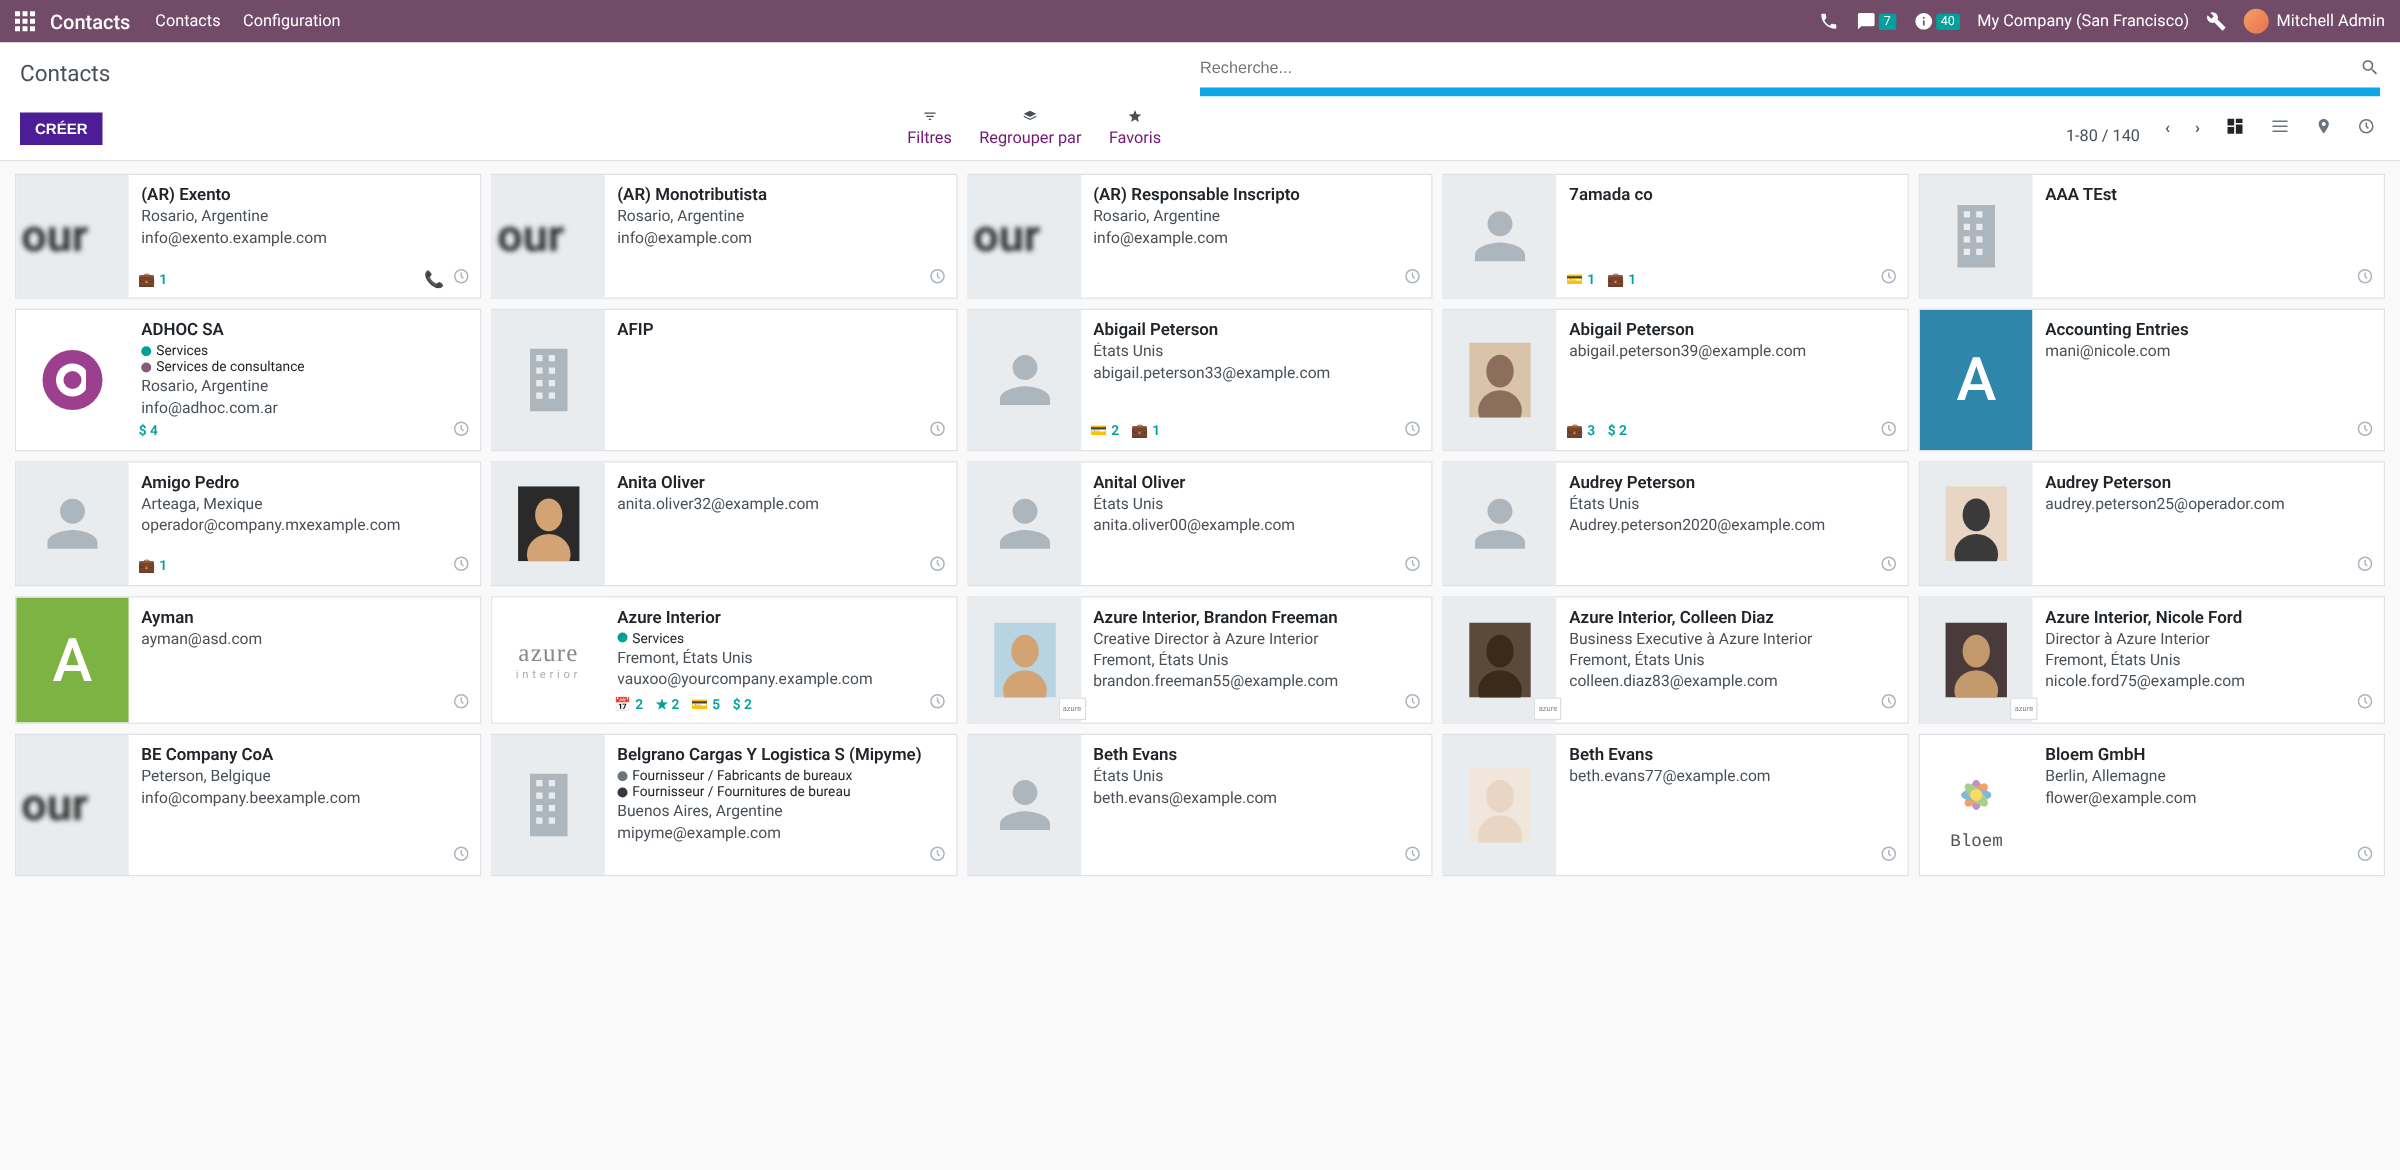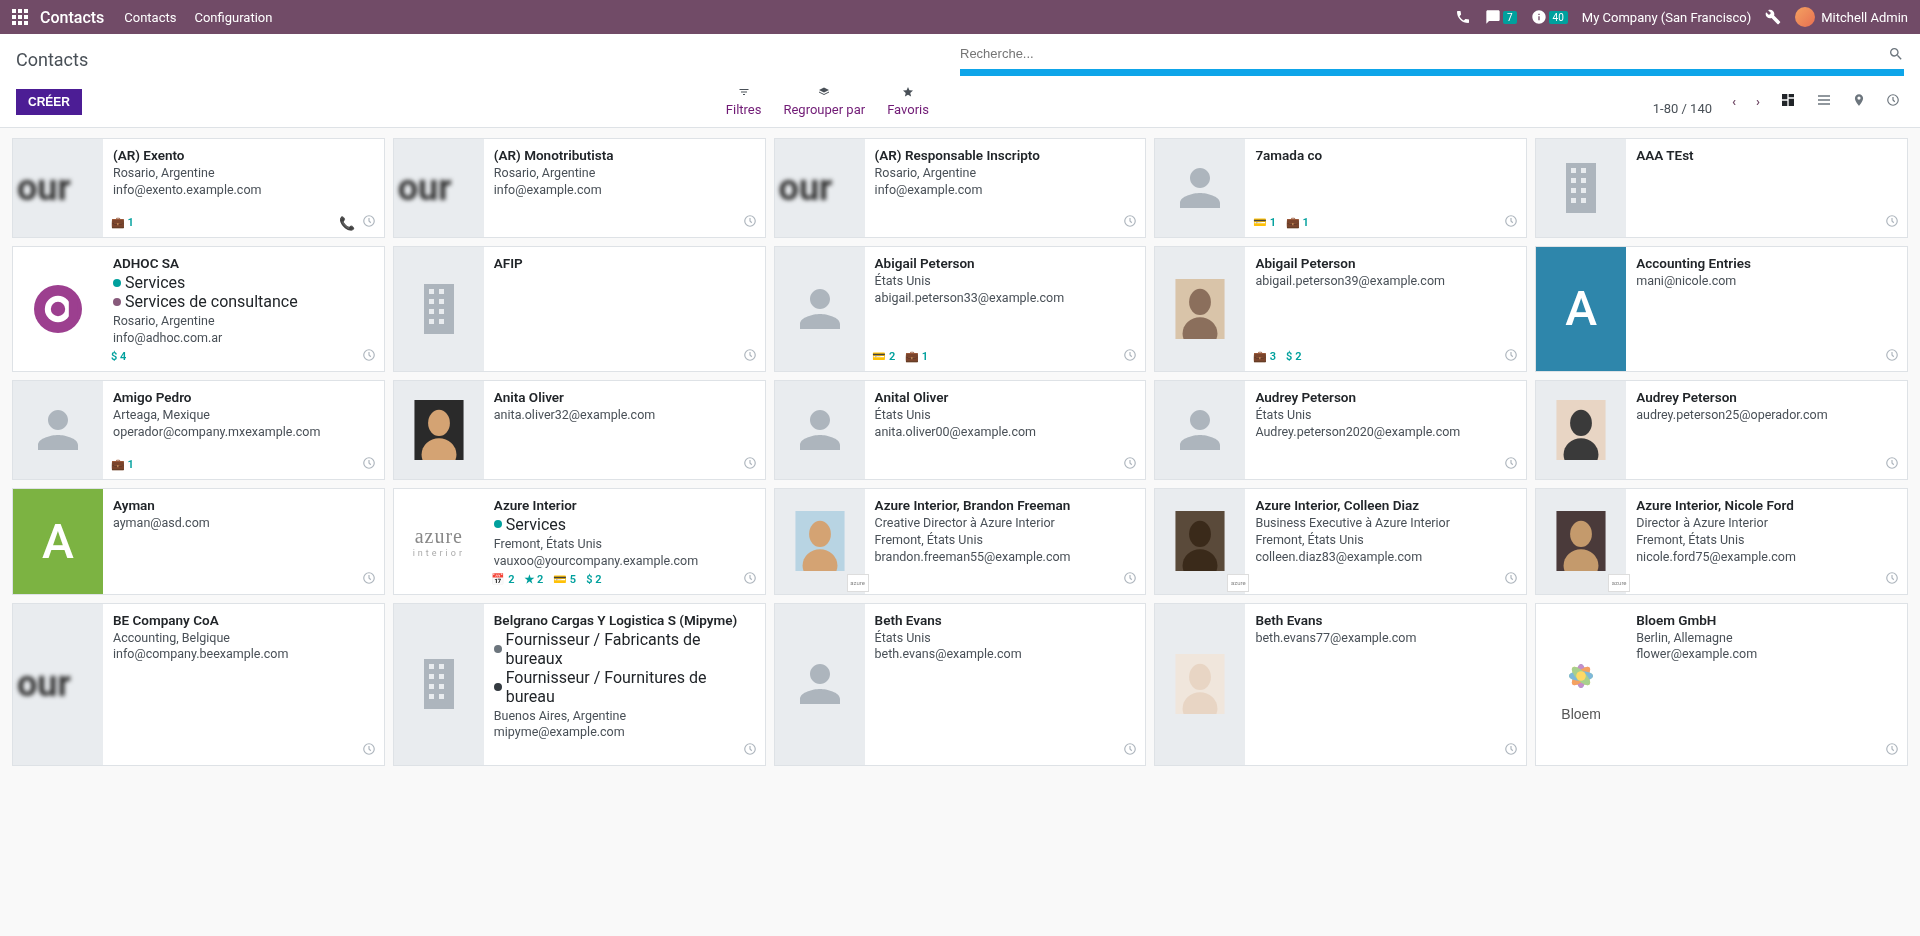--- a/index.html
+++ b/index.html
@@ -36,21 +36,21 @@
 .cp-row2 .view-icon.active { color: #212529; }
 
 
 .kanban { padding: 10px 12px; display: grid; grid-template-columns: repeat(5, 1fr); gap: 8px; }
 .card { background: #fff; border: 1px solid #dee2e6; display: flex; min-height: 100px; position: relative; cursor: pointer; }
 .card .img { width: 90px; flex: 0 0 90px; background: #e9ecef; display: flex; align-items: center; justify-content: center; overflow: hidden; }
 .card .img svg { width: 60px; height: 60px; }
 .card .body { flex: 1; padding: 8px 10px 24px 10px; min-width: 0; }
 .card .name { font-weight: 600; color: #212529; font-size: 13.5px; margin-bottom: 2px; }
 .card .line { font-size: 12.5px; color: #495057; line-height: 1.35; overflow: hidden; text-overflow: ellipsis; }
-.card .tags { font-size: 16px; margin: 2px 0; }
+.card .tags { font-size: 11px; margin: 2px 0; }
 .card .tag { display: flex; align-items: center; gap: 4px; }
 .card .dot { width: 8px; height: 8px; border-radius: 50%; display: inline-block; }
 .card .footer { position: absolute; bottom: 6px; left: 98px; right: 8px; display: flex; align-items: center; justify-content: space-between; }
 .card .footer-left { display: flex; gap: 10px; font-size: 11px; color: #00a09d; font-weight: 600; align-items: center; }
 .card .footer-left span { display: flex; align-items: center; gap: 2px; }
 .card .activity-icon { color: #adb5bd; }
 
 
 .img-person { fill: #adb5bd; }
 .img-building { fill: #adb5bd; }
@@ -578,21 +578,21 @@
             </svg></span>
         </div>
       </div>
     </div>
     <div class="card">
       <div class="img">
         <div class="img-blur">our</div>
       </div>
       <div class="body">
         <div class="name">BE Company CoA</div>
-        <div class="line">Accounting, Belgique</div>
+        <div class="line">Peterson, Belgique</div>
         <div class="line">info@company.beexample.com</div>
         <div class="footer">
           <div class="footer-left"></div>
           <span class="activity-icon"><svg width="14" height="14" viewBox="0 0 24 24" fill="none" stroke="#adb5bd" stroke-width="2">
               <circle cx="12" cy="12" r="9"></circle>
               <path d="M12 7v5l3 3"></path>
             </svg></span>
         </div>
       </div>
     </div>
@@ -672,21 +672,21 @@
             <ellipse rx="4" ry="10" fill="#f4a6c0" transform="rotate(45)"></ellipse>
             <ellipse rx="4" ry="10" fill="#a8d08d" transform="rotate(90)"></ellipse>
             <ellipse rx="4" ry="10" fill="#ffd966" transform="rotate(135)"></ellipse>
             <ellipse rx="4" ry="10" fill="#c48ec8" transform="rotate(180)"></ellipse>
             <ellipse rx="4" ry="10" fill="#f4a261" transform="rotate(225)"></ellipse>
             <ellipse rx="4" ry="10" fill="#7eb8da" transform="rotate(270)"></ellipse>
             <ellipse rx="4" ry="10" fill="#a8d08d" transform="rotate(315)"></ellipse>
             <circle r="4" fill="#ffd966"></circle>
           </g>
         </svg>
-        <div style="font-family:Liberation Sans, sans-serif;color:#555;font-size:14px">Bloem</div>
+        <div style="font-family:Liberation Mono, monospace;color:#555;font-size:14px">Bloem</div>
       </div>
       <div class="body">
         <div class="name">Bloem GmbH</div>
         <div class="line">Berlin, Allemagne</div>
         <div class="line">flower@example.com</div>
         <div class="footer">
           <div class="footer-left"></div>
           <span class="activity-icon"><svg width="14" height="14" viewBox="0 0 24 24" fill="none" stroke="#adb5bd" stroke-width="2">
               <circle cx="12" cy="12" r="9"></circle>
               <path d="M12 7v5l3 3"></path>

